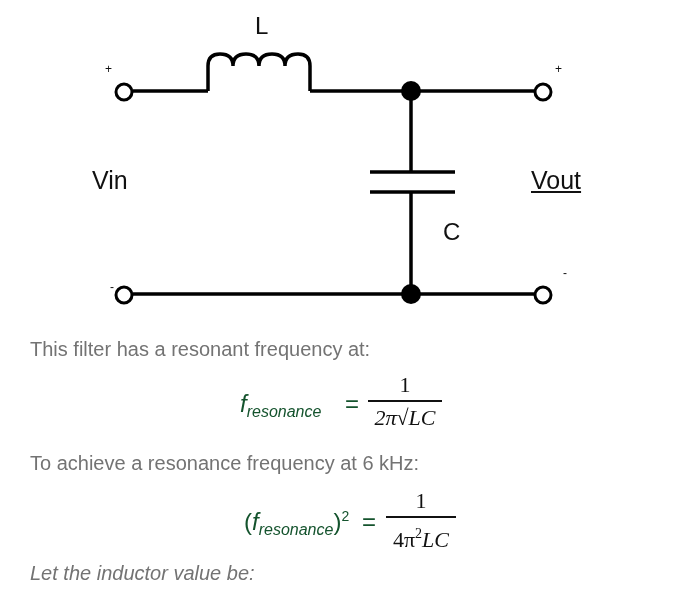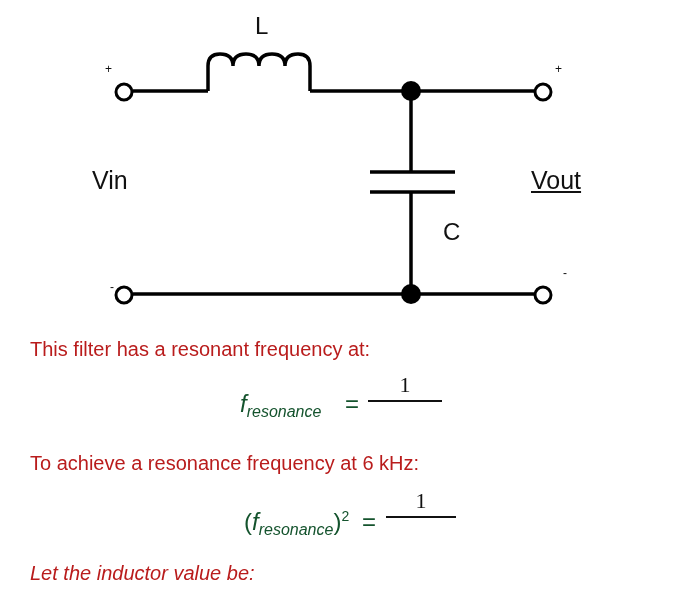--- a/index.html
+++ b/index.html
@@ -1,19 +1,19 @@
 <!DOCTYPE html>
 <html><head>
 <meta charset="utf-8">
 <style>
   html, body { margin:0; padding:0; background:#ffffff; }
   body { width:683px; height:590px; position:relative; overflow:hidden; font-family:"Liberation Sans", sans-serif; color:#000; }
   #circuit { position:absolute; left:0; top:0; width:683px; height:330px; }
   .lbl { position:absolute; font-family:"Liberation Sans", sans-serif; color:#111; }
-  .txt { position:absolute; font-family:"Liberation Sans", sans-serif; font-size:20px; color:#b91c1c; white-space:nowrap; }
+  .txt { position:absolute; font-family:"Liberation Sans", sans-serif; font-size:20px; color:#737373; white-space:nowrap; }
   .math { position:absolute; font-family:Liberation Sans, sans-serif; color:#14532d; white-space:nowrap; }
   .frac { position:absolute; text-align:center; font-family:"Liberation Serif", serif; color:#111; }
   .frac .num { font-size:22px; line-height:26px; }
   .frac .bar { height:1.5px; background:#111; margin:2px 0 3px 0; }
   .frac .den { font-size:22px; line-height:26px; }
   .it { font-style:italic; }
   .sub { font-size:16px; font-style:italic; vertical-align:-5px; }
   .sup { font-size:14px; vertical-align:9px; }
 </style>
 </head>
@@ -59,22 +59,24 @@
 <div class="txt" style="left:30px; top:452px;">To achieve a resonance frequency at 6 kHz:</div>
 <div class="txt" style="left:30px; top:562px;font-style:italic;">Let the inductor value be:</div>
 
 <div class="math" style="left:240px; top:390px; font-size:24px;">
   <span class="it">f</span><span class="sub">resonance</span>
 </div>
 <div class="math" style="left:345px; top:390px; font-size:24px;">=</div>
 <div class="frac" style="left:368px; top:372px; width:74px;">
   <div class="num">1</div>
   <div class="bar"></div>
+  <div class="den it">2π√LC</div>
 </div>
 
 <div class="math" style="left:228px; top:508px; font-size:24px;margin-left:16px;">
   <span>(</span><span class="it">f</span><span class="sub">resonance</span><span>)</span><span class="sup">2</span>
 </div>
 <div class="math" style="left:362px; top:508px; font-size:24px;">=</div>
 <div class="frac" style="left:386px; top:488px; width:70px;">
   <div class="num">1</div>
   <div class="bar"></div>
+  <div class="den"><span>4π</span><span class="sup">2</span><span class="it">LC</span></div>
 </div>
 
 </body></html>

